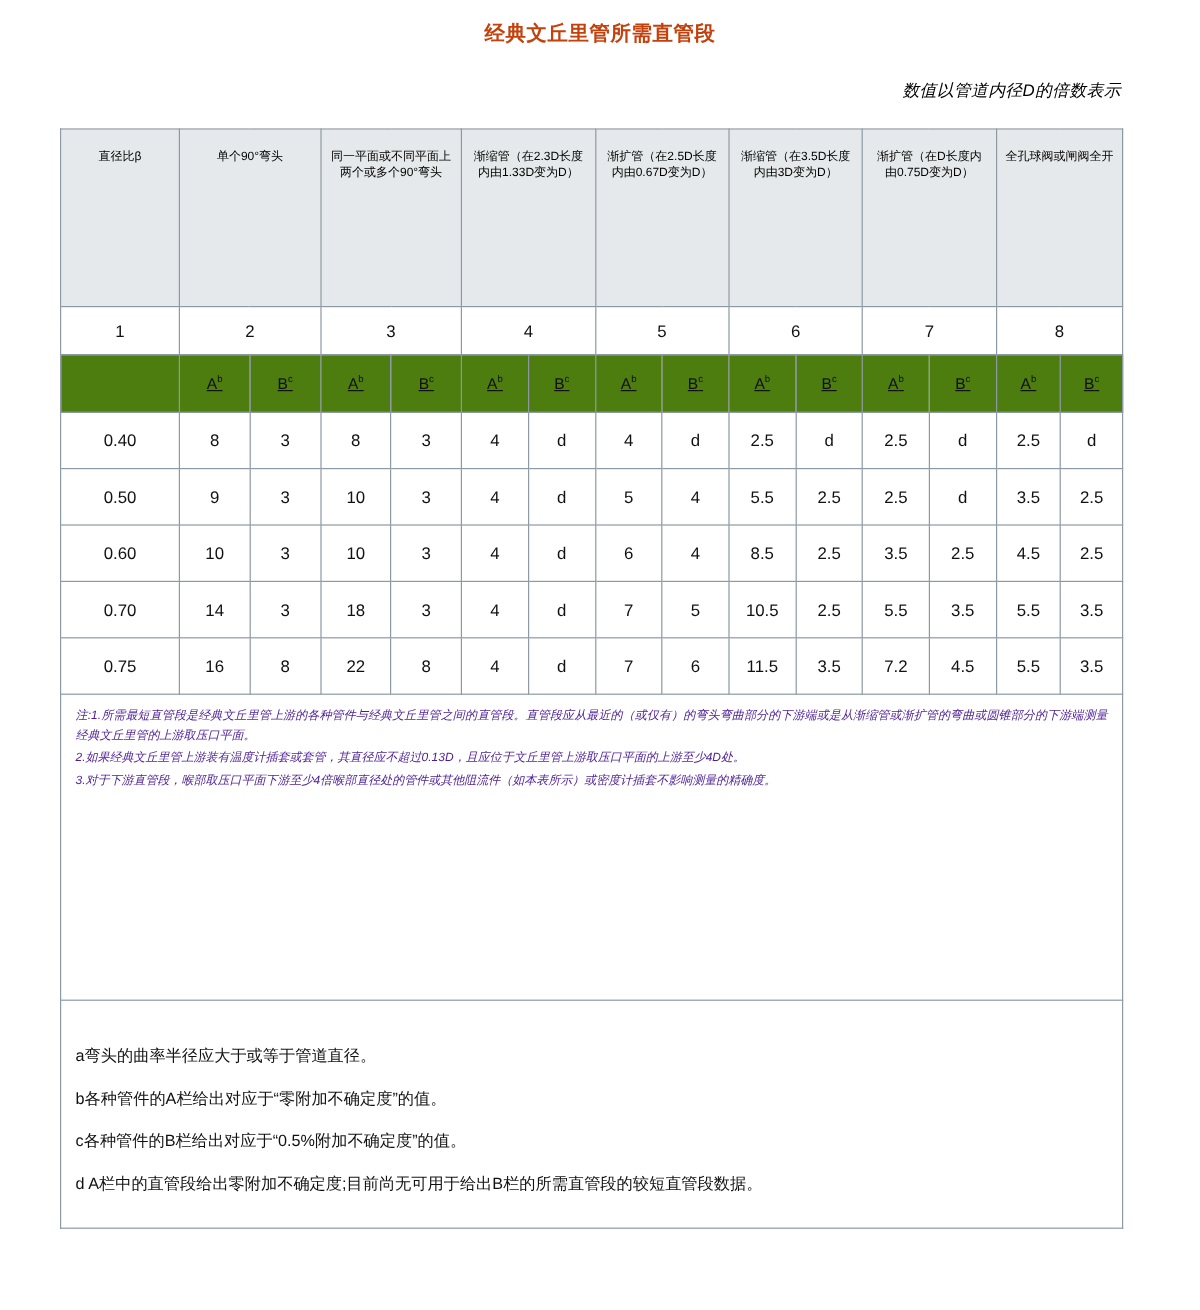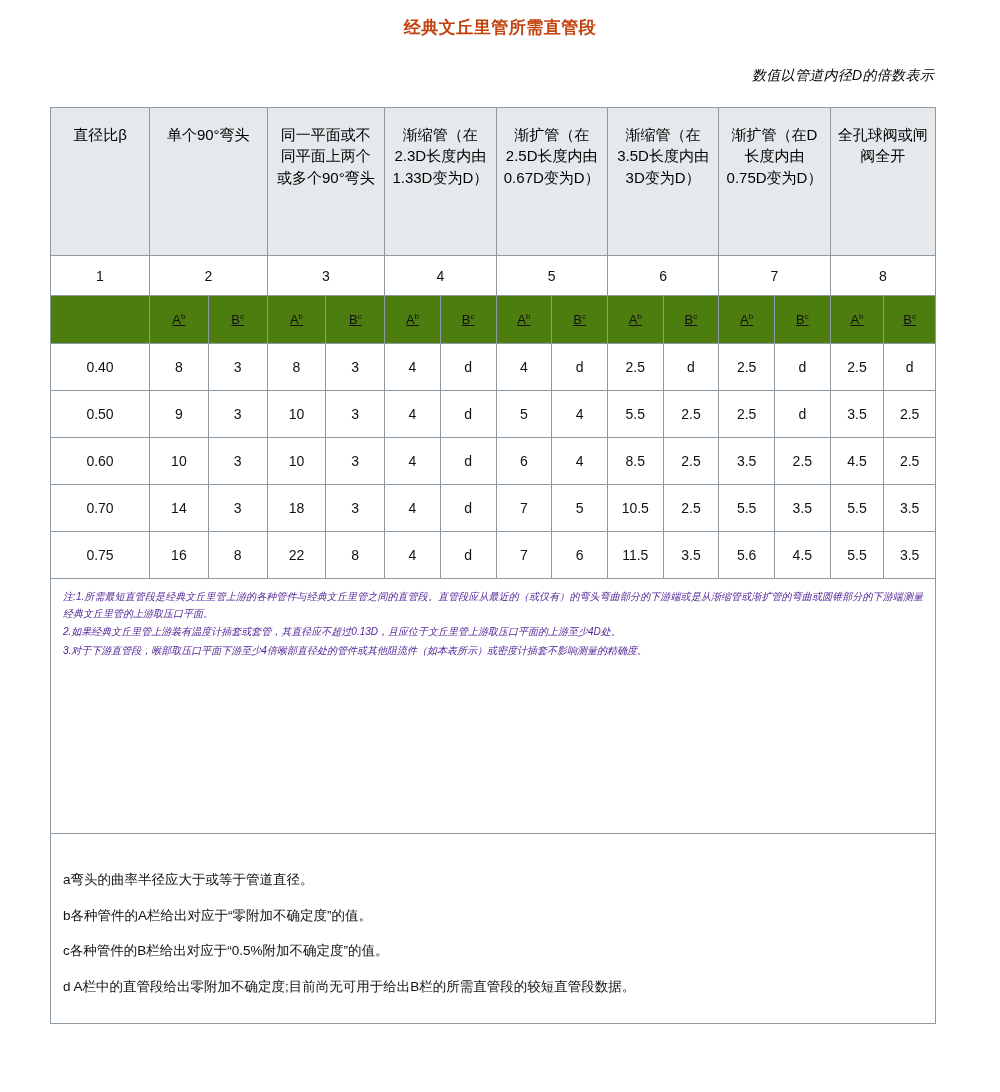--- a/index.html
+++ b/index.html
@@ -58,21 +58,21 @@
     font-size: 13.5px;
     color: #111;
     padding: 0;
   }
   
   tr.hdr-group th {
     background: #e6e9eb;
     height: 148px;
     padding: 14px 7px;
     vertical-align: top;
-    font-size: 15px;
+    font-size: 10px;
     line-height: 1.42;
     color: #000;
   }
   tr.hdr-group th .htxt {
     display: block;
     padding-top: 2px;
   }
   
   tr.num-row td {
     height: 40px;
@@ -291,21 +291,21 @@
           <td>16</td>
           <td>8</td>
           <td>22</td>
           <td>8</td>
           <td>4</td>
           <td>d</td>
           <td>7</td>
           <td>6</td>
           <td>11.5</td>
           <td>3.5</td>
-          <td>5.6</td>
+          <td>7.2</td>
           <td>4.5</td>
           <td>5.5</td>
           <td>3.5</td>
         </tr>
       </tbody>
     </table>
   </div>
 
   <div class="notes-block">
     <p>注:1.所需最短直管段是经典文丘里管上游的各种管件与经典文丘里管之间的直管段。直管段应从最近的（或仅有）的弯头弯曲部分的下游端或是从渐缩管或渐扩管的弯曲或圆锥部分的下游端测量经典文丘里管的上游取压口平面。</p>

